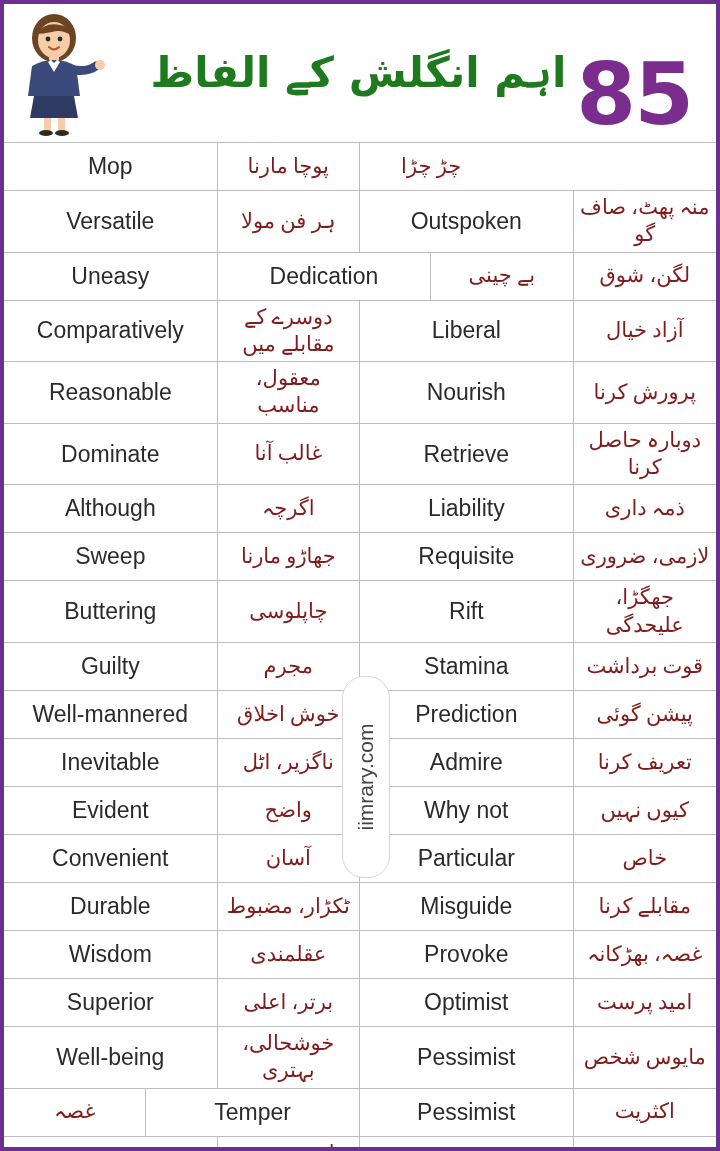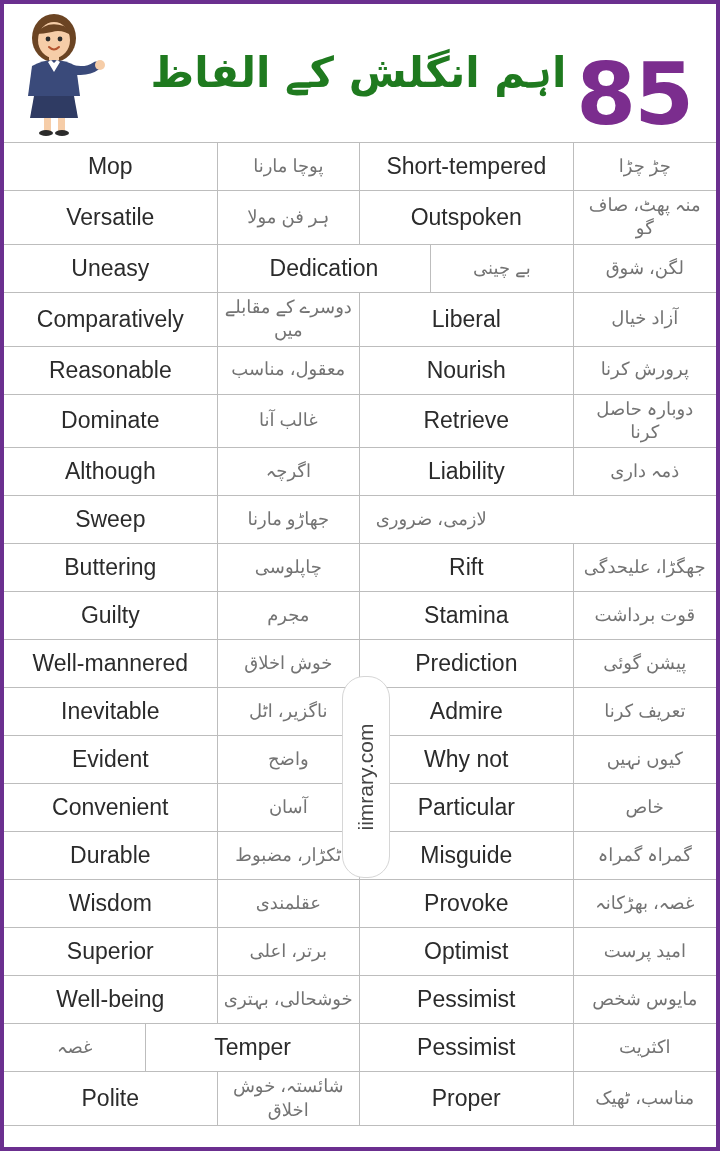--- a/index.html
+++ b/index.html
@@ -85,23 +85,23 @@
     text-align: center;
   }
   .cell.eng {
     width: 30%;
     font-size: 23px;
     color: #2b2b2b;
     font-family: "Liberation Sans", sans-serif;
   }
   .cell.urd {
     width: 20%;
-    font-size: 18px;
-    color: #737373;
-    font-family: Liberation Sans, sans-serif;
+    font-size: 21px;
+    color: #7f1d1d;
+    font-family: Liberation Serif, serif;
     direction: rtl;
     line-height: 1.3;
     border-right: 1px solid #bdbdbd;
   }
   .cell.eng.left-col {
     border-right: 1px solid #bdbdbd;
   }
   .cell.urd.last {
     border-right: none;
   }
@@ -174,21 +174,20 @@
     <div class="title-wrap">
       <div class="title-urdu">اہم انگلش کے الفاظ</div>
       <div class="title-number">85</div>
     </div>
   </div>
 
   <div class="table" id="table-body">
       <div class="row">
         <div class="cell eng left-col">Mop</div>
         <div class="cell urd">پوچا مارنا</div>
-        <div class="cell eng left-col">Short-tempered</div>
         <div class="cell urd last">چڑ چڑا</div>
       </div>
       <div class="row">
         <div class="cell eng left-col">Versatile</div>
         <div class="cell urd">ہر فن مولا</div>
         <div class="cell eng left-col">Outspoken</div>
         <div class="cell urd last">منہ پھٹ، صاف گو</div>
       </div>
       <div class="row">
         <div class="cell eng left-col">Uneasy</div>
@@ -216,20 +215,21 @@
       </div>
       <div class="row">
         <div class="cell eng left-col">Although</div>
         <div class="cell urd">اگرچہ</div>
         <div class="cell eng left-col">Liability</div>
         <div class="cell urd last">ذمہ داری</div>
       </div>
       <div class="row">
         <div class="cell eng left-col">Sweep</div>
         <div class="cell urd">جھاڑو مارنا</div>
+        <div class="cell eng left-col">Requisite</div>
         <div class="cell urd last">لازمی، ضروری</div>
       </div>
       <div class="row">
         <div class="cell eng left-col">Buttering</div>
         <div class="cell urd">چاپلوسی</div>
         <div class="cell eng left-col">Rift</div>
         <div class="cell urd last">جھگڑا، علیحدگی</div>
       </div>
       <div class="row">
         <div class="cell eng left-col">Guilty</div>
@@ -258,21 +258,21 @@
       <div class="row">
         <div class="cell eng left-col">Convenient</div>
         <div class="cell urd">آسان</div>
         <div class="cell eng left-col">Particular</div>
         <div class="cell urd last">خاص</div>
       </div>
       <div class="row">
         <div class="cell eng left-col">Durable</div>
         <div class="cell urd">ٹکڑار، مضبوط</div>
         <div class="cell eng left-col">Misguide</div>
-        <div class="cell urd last">گمراہ گمراہ</div>
+        <div class="cell urd last">مقابلے کرنا</div>
       </div>
       <div class="row">
         <div class="cell eng left-col">Wisdom</div>
         <div class="cell urd">عقلمندی</div>
         <div class="cell eng left-col">Provoke</div>
         <div class="cell urd last">غصہ، بھڑکانہ</div>
       </div>
       <div class="row">
         <div class="cell eng left-col">Superior</div>
         <div class="cell urd">برتر، اعلی</div>

